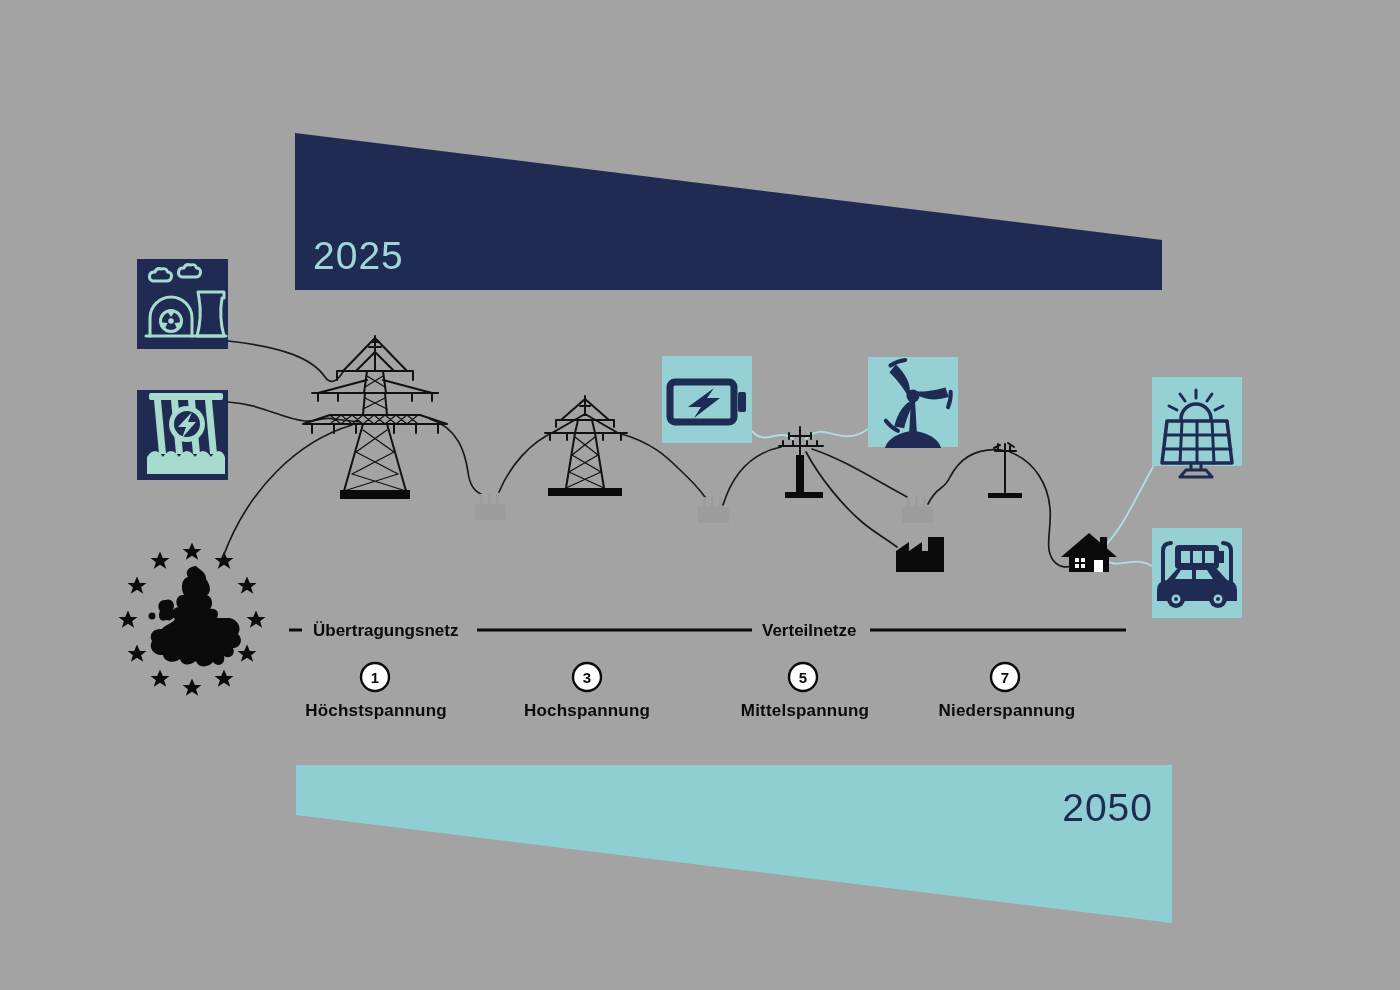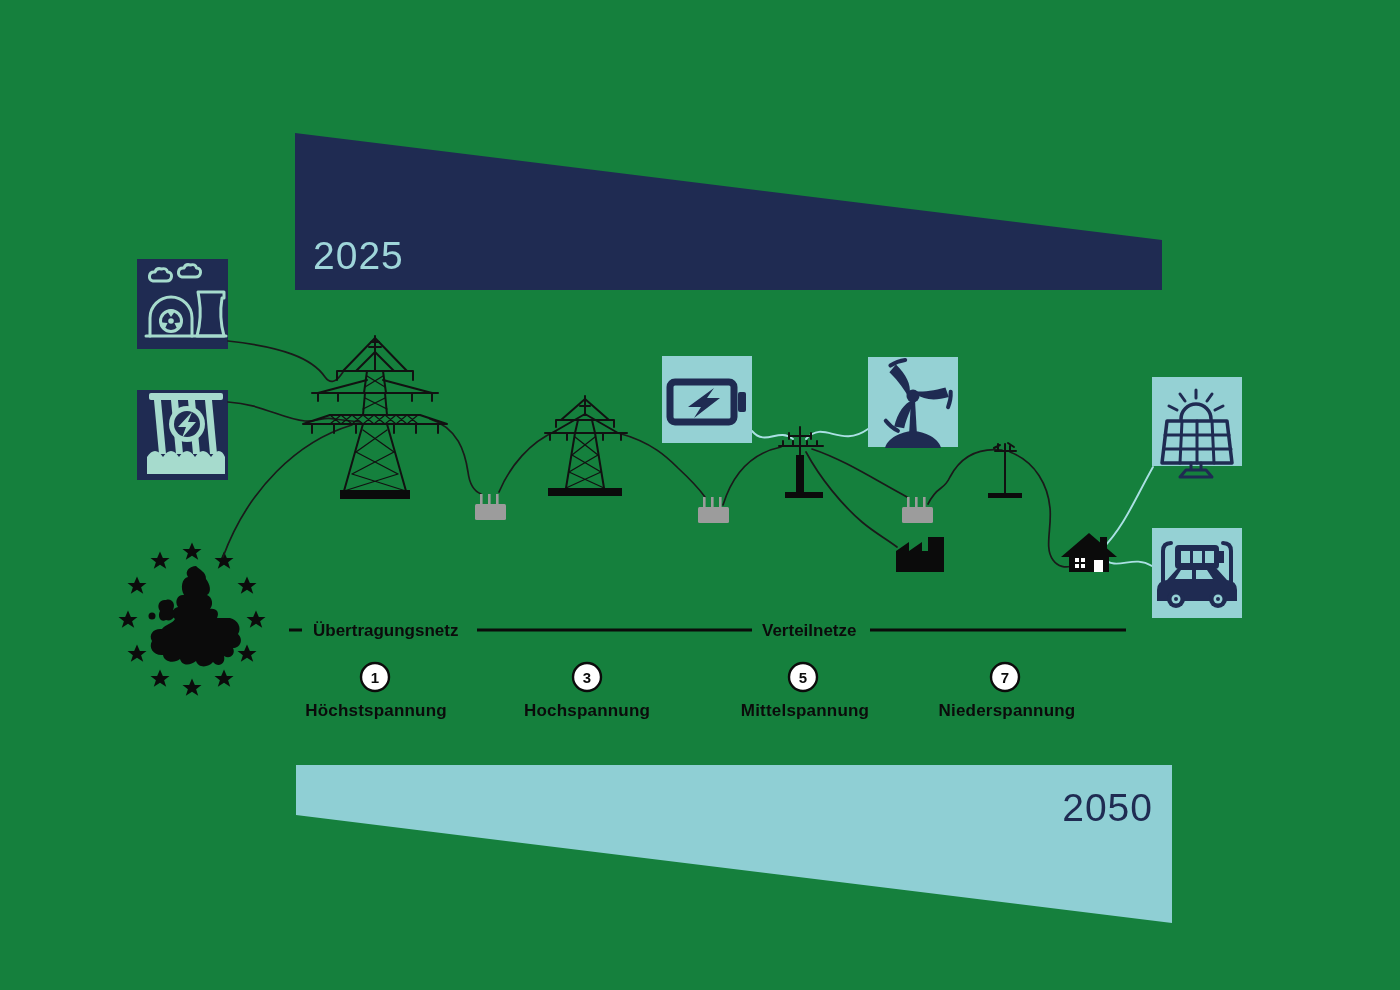--- a/index.html
+++ b/index.html
@@ -1,16 +1,16 @@
 <!DOCTYPE html>
 <html><head>
 <meta charset="utf-8">
 <style>
   html,body{margin:0;padding:0;background:#ffffff;}
-  .stage{position:relative;width:1400px;height:990px;background:#15803d;overflow:hidden;
+  .stage{position:relative;width:1400px;height:990px;background:#a3a3a3;overflow:hidden;
          font-family:"Liberation Sans",sans-serif;text-decoration:underline;}
   svg{display:block;}
   text{font-family:"Liberation Sans",sans-serif;}
   .year{font-size:39px;font-weight:400;letter-spacing:1px;}
   .sec-label{font-size:17px;font-weight:700;fill:#0b0b0b;}
   .volt-label{font-size:17px;font-weight:700;fill:#0b0b0b;text-anchor:middle;letter-spacing:.2px;}
   .circ-num{font-size:15px;font-weight:700;fill:#0b0b0b;text-anchor:middle;}
   .sec-line{stroke:#0b0b0b;stroke-width:3;}
   .wire{fill:none;stroke:#1a1a1a;stroke-width:1.7;stroke-linecap:round;}
   .wire-teal{fill:none;stroke:#abe0e4;stroke-width:1.9;stroke-linecap:round;}

